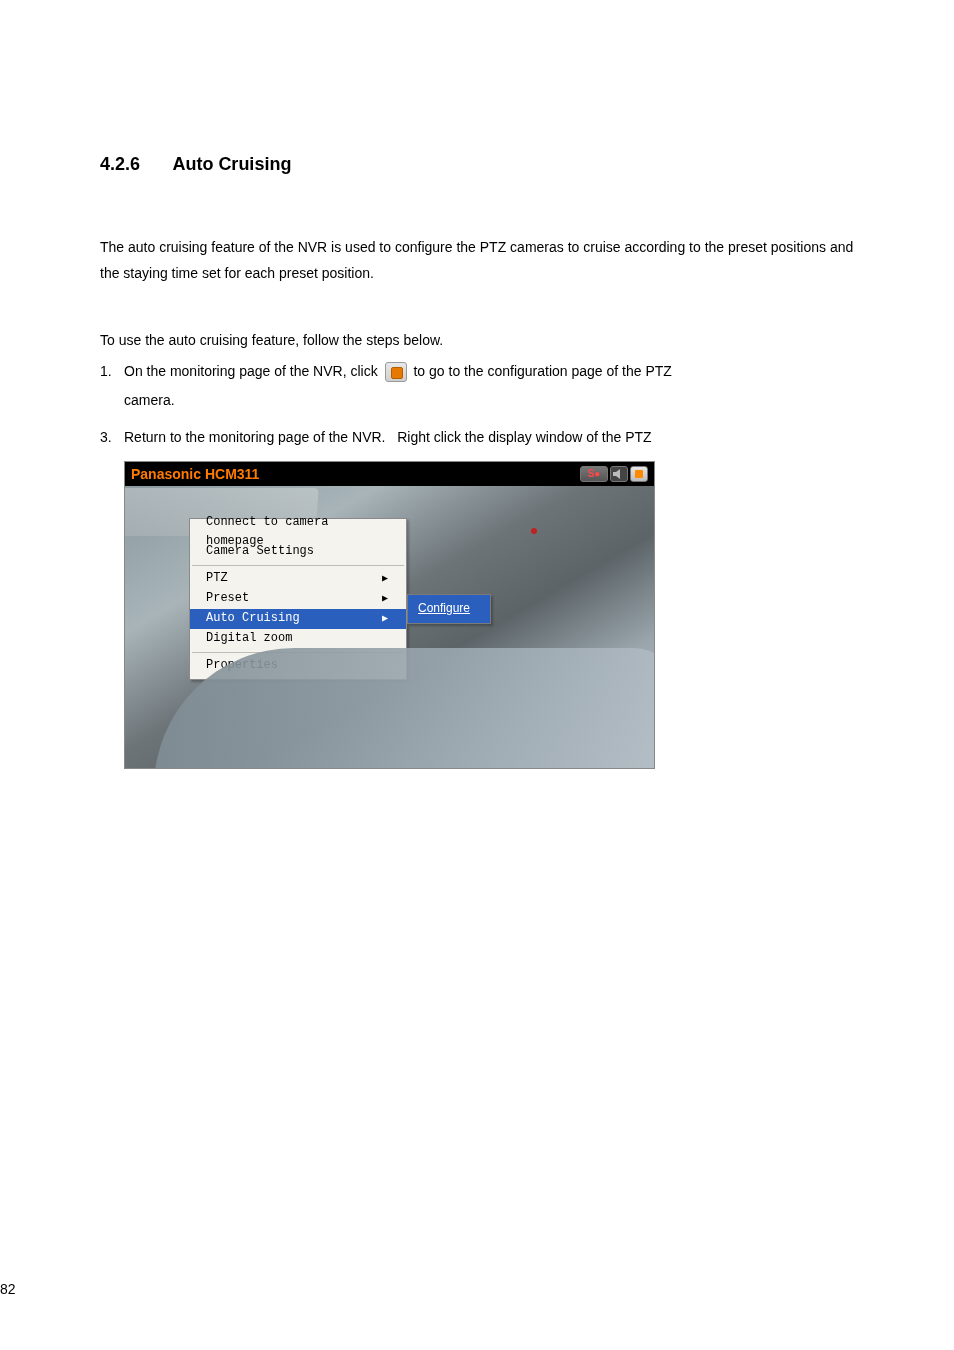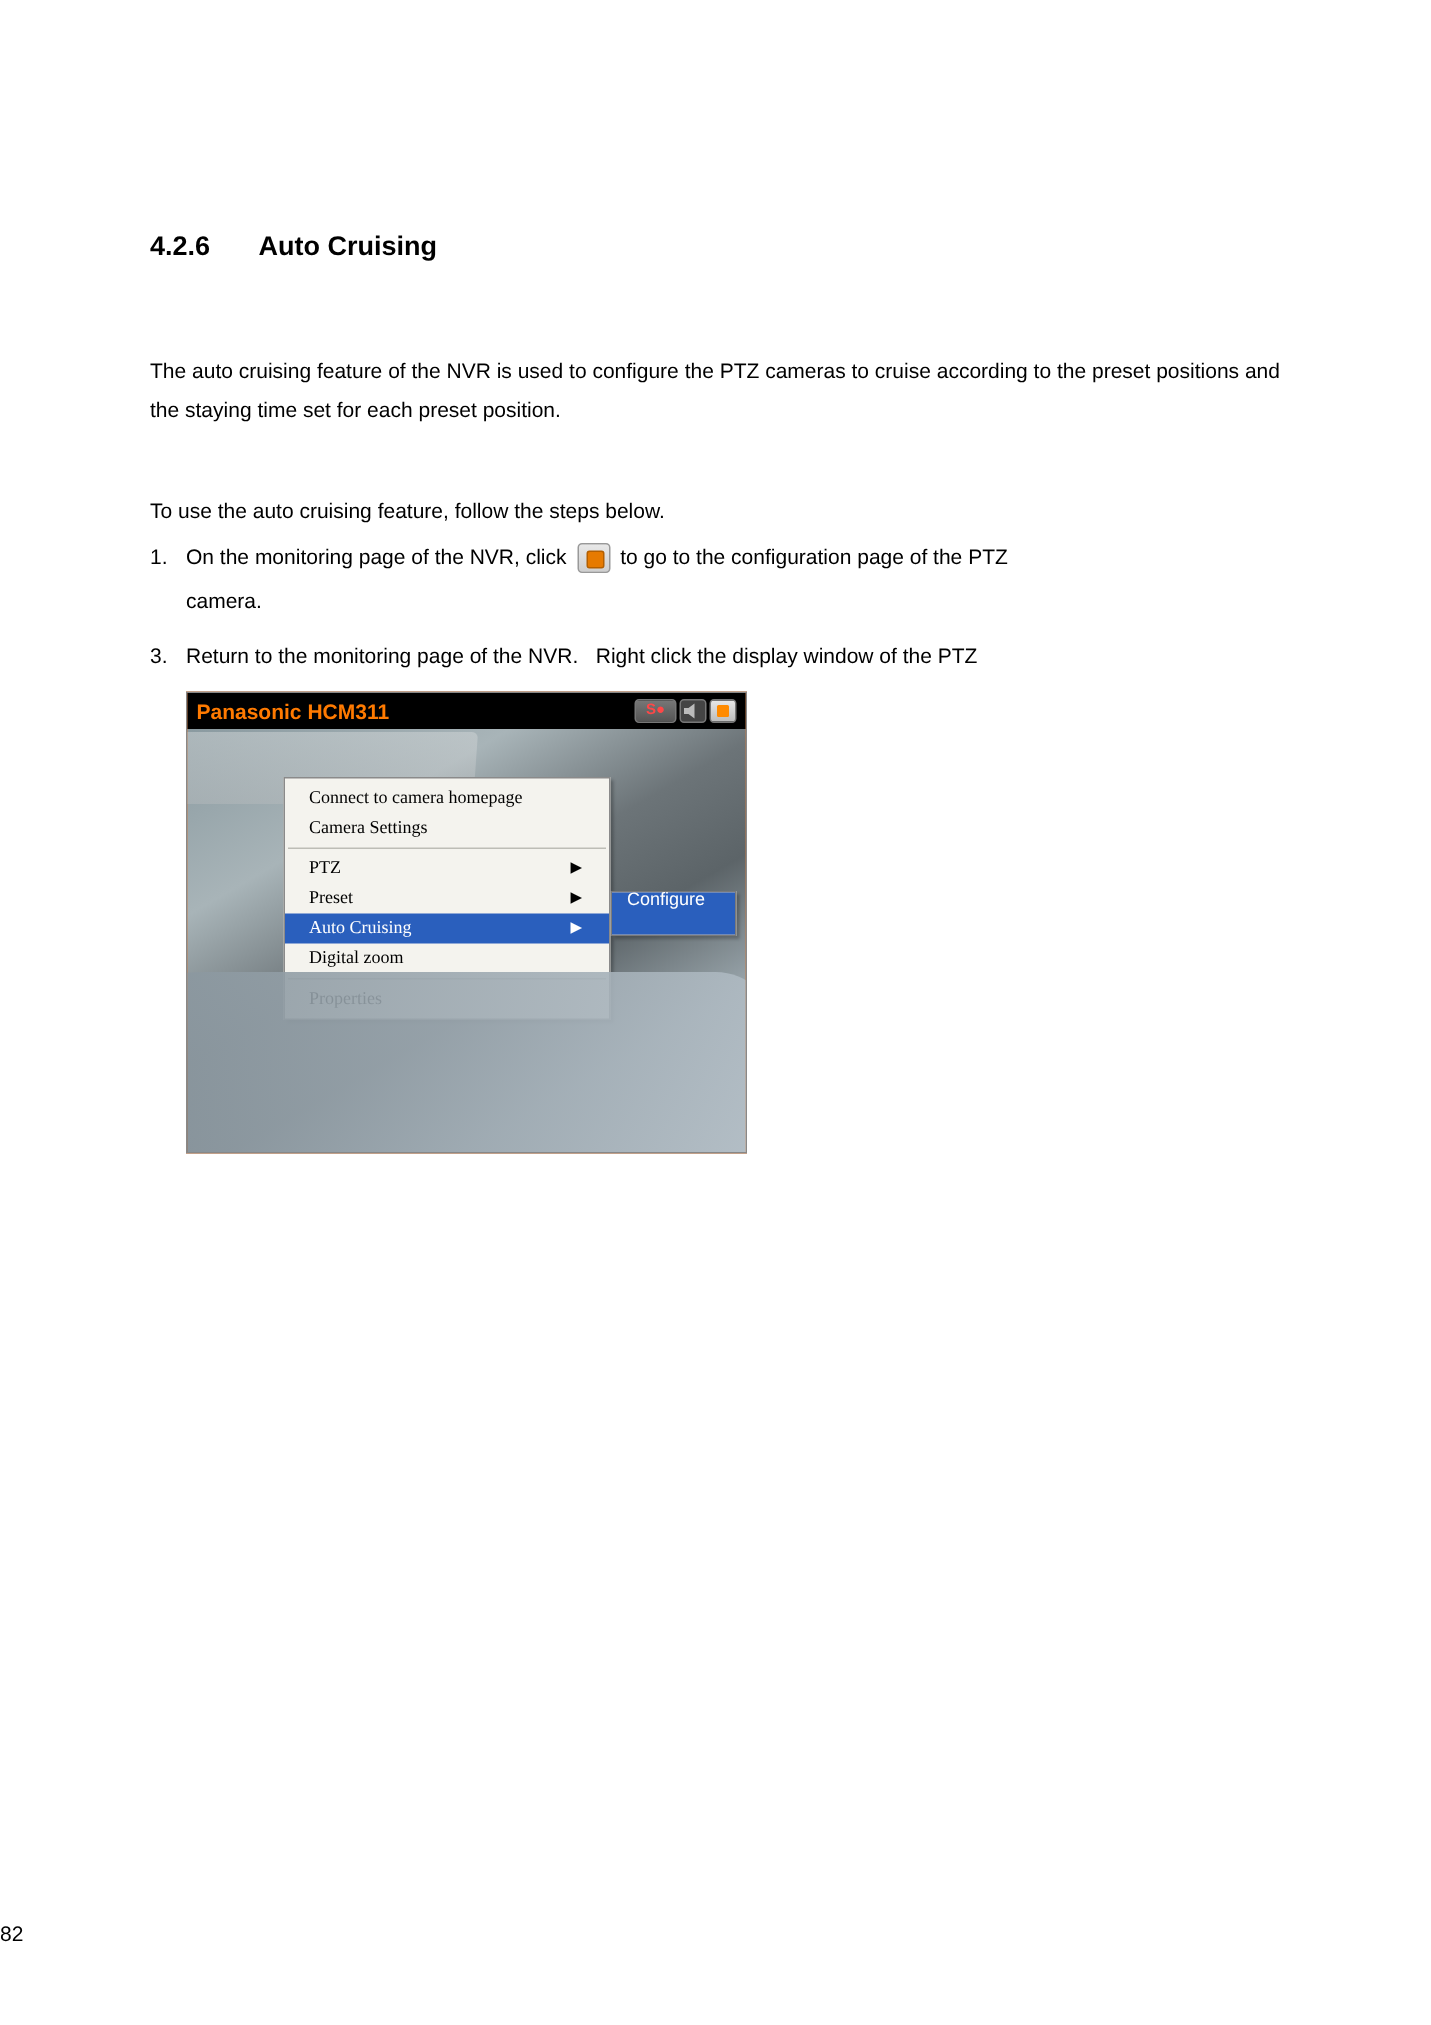--- a/index.html
+++ b/index.html
@@ -43,23 +43,23 @@
     width: 10px; height: 10px;
     background: #e67a00;
     border-radius: 2px;
     border: 1px solid #b35f00;
   }
 
   
   .figure {
     margin-top: 4px;
     margin-left: 24px;
-    width: 374px;
+    width: 531px;
     border: 1px solid #888;
-    background: #f97316;
+    background: #a21caf;
   }
   .titlebar {
     height: 24px;
     background: #000;
     color: #ff7a00;
     font-weight: bold;
     font-size: 14px;
     padding: 2px 6px;
     display: flex;
     justify-content: space-between;
@@ -124,21 +124,21 @@
     border-radius: 50%;
   }
 
   
   .ctx {
     position: absolute;
     left: 64px; top: 32px;
     width: 218px;
     background: #f4f3ee;
     border: 1px solid #8a8a8a;
-    font-family: Liberation Serif, serif;
+    font-family: Liberation Mono, monospace;
     font-size: 12px;
     color: #000;
     box-shadow: 2px 2px 2px rgba(0,0,0,.25);
   }
   .ctx .grp { padding: 3px 0; }
   .ctx .sep { border-top: 1px solid #bdbdb6; margin: 0 2px; }
   .ctx .item {
     padding: 3px 18px 3px 16px;
     display: flex;
     justify-content: space-between;
@@ -165,21 +165,22 @@
     background: #f4f3ee;
     border: 1px solid #7a7a7a;
     font-family: Tahoma, Arial, sans-serif;
     font-size: 12px;
     box-shadow: 2px 2px 2px rgba(0,0,0,.25);
   }
   .submenu .item {
     padding: 14px 10px;
     height: 20px;
     display: flex;
-    align-items: flex-end;
+    align-items: center;
+    text-decoration: underline;
   }
   .submenu .item.hl {
     background: #2a5fbd;
     color: #fff;
   }
 
   .page-num {
     position: absolute;
     bottom: 50px;
     left: 0; right: 0;

